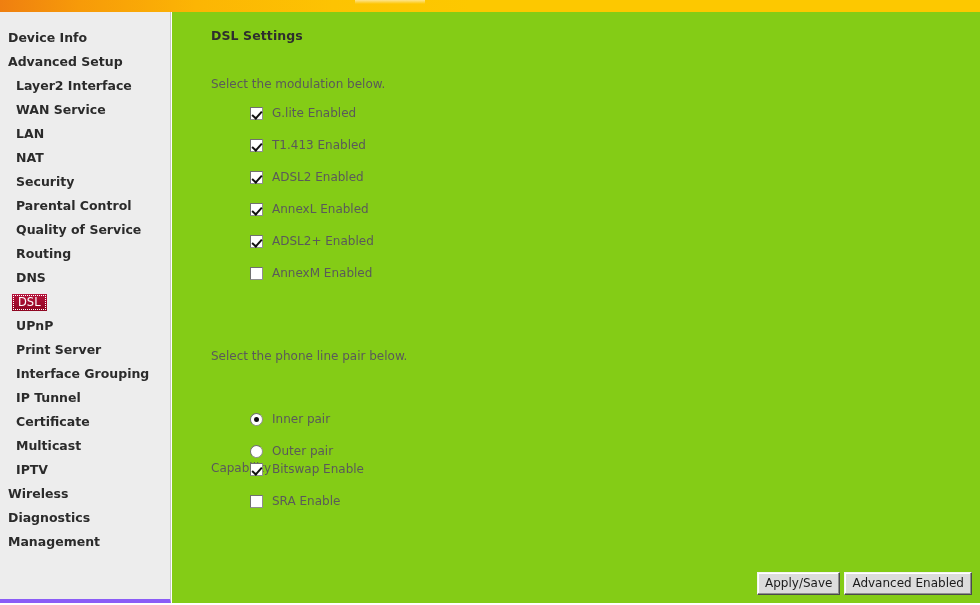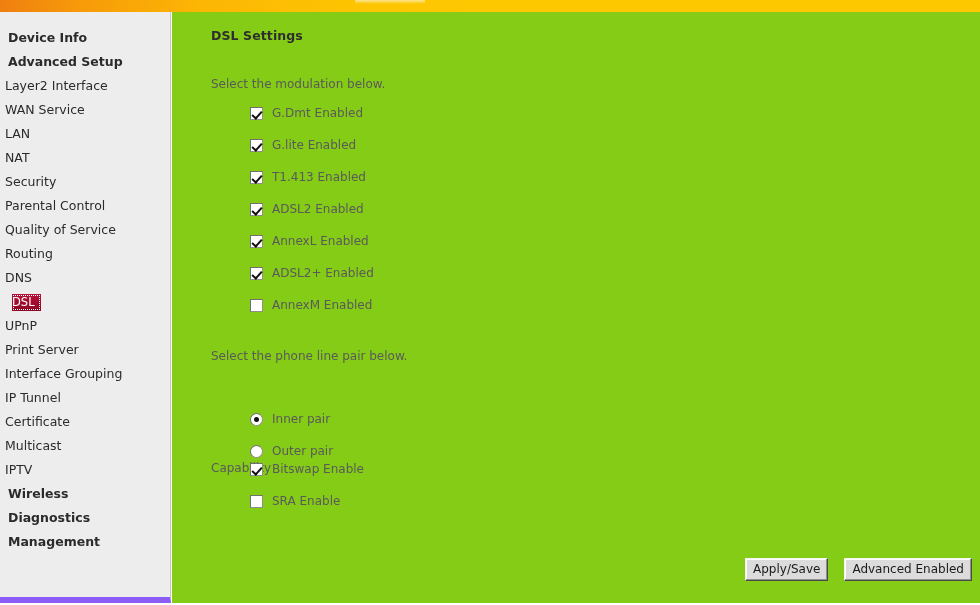--- a/index.html
+++ b/index.html
@@ -43,46 +43,47 @@
 
   
   #sidebar {
     position: absolute;
     left: 0;
     top: 12px;
     width: 171px;
     height: 591px;
     background: #ededed;
     border-right: 1px solid #c8c8c8;
-    border-bottom: 6px solid #8b5cf6;
+    border-bottom: 4px solid #8b5cf6;
     box-sizing: border-box;
     padding-top: 14px;
   }
   .nav-item {
     display: block;
     font-size: 12.5px;
     line-height: 24px;
     height: 24px;
     color: #2b2b2b;
     white-space: nowrap;
     cursor: pointer;
     -webkit-user-select: none;
     user-select: none;
   }
   .nav-item.level0 {
     padding-left: 8px;
     font-weight: bold;
   }
   .nav-item.level1 {
-    padding-left: 5px;
-    font-weight: normal;
+    padding-left: 16px;
+    font-weight: bold;
   }
   .nav-item.selected {
     display: inline-block;
     margin-left: 12px;
+    padding-left: 6px;
     padding-right: 6px;
     background: #9e0b2a;
     background: linear-gradient(to bottom, #b5123a 0%, #8e0722 100%);
     color: #ffffff;
     outline: 1px dotted #ffffff;
     outline-offset: -2px;
     font-size: 11.5px;
     line-height: 17px;
     height: 17px;
     position: relative;
@@ -195,23 +196,23 @@
     width: 5px;
     height: 5px;
     border-radius: 50%;
     background: #101010;
   }
 
   
   #button-bar {
     position: absolute;
     right: 8px;
-    bottom: 22px;
+    bottom: 8px;
     display: flex;
-    gap: 16px;
+    gap: 4px;
     margin-left: 20px;
   }
   .btn {
     font-family: "DejaVu Sans", "Liberation Sans", sans-serif;
     font-size: 12px;
     color: #1a1a1a;
     background: #dcdcdc;
     border: 1px solid #4a4a4a;
     border-top-color: #f4f4f4;
     border-left-color: #f4f4f4;
@@ -255,24 +256,20 @@
   </div>
 
 <div id="main">
 
   <div id="page-title">DSL Settings</div>
 
   <div class="section-label" id="label-modulation">Select the modulation below.</div>
   <div class="option-list" id="modulation-list">
       <div class="option-row">
         <span class="cbox checked"></span>
-        <span class="option-label">G.Dmt Enabled</span>
-      </div>
-      <div class="option-row">
-        <span class="cbox checked"></span>
         <span class="option-label">G.lite Enabled</span>
       </div>
       <div class="option-row">
         <span class="cbox checked"></span>
         <span class="option-label">T1.413 Enabled</span>
       </div>
       <div class="option-row">
         <span class="cbox checked"></span>
         <span class="option-label">ADSL2 Enabled</span>
       </div>

